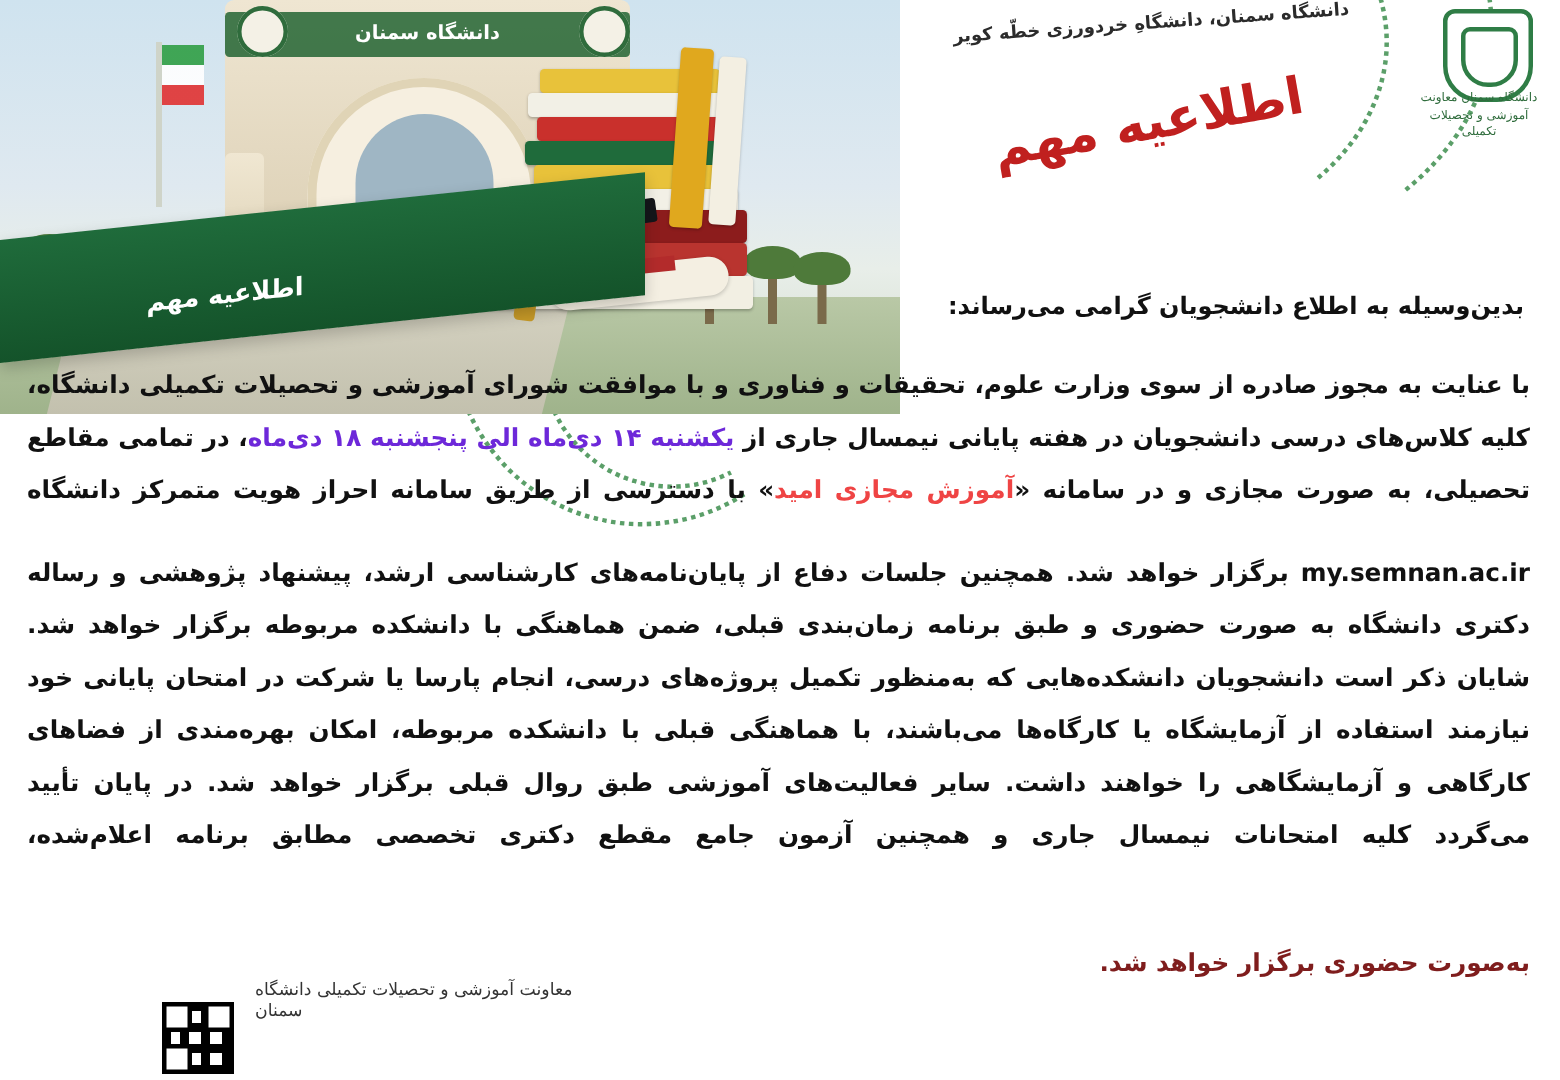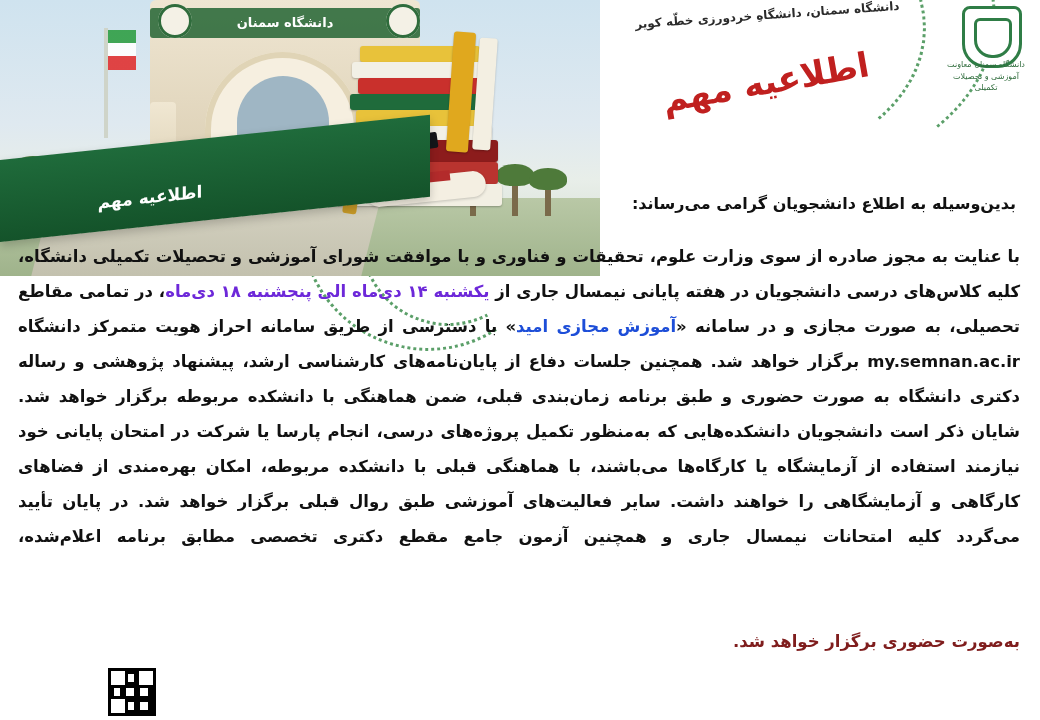--- a/index.html
+++ b/index.html
@@ -173,22 +173,22 @@
   }
   .bodytext{
     position:absolute;right:20px;left:18px;top:240px;
     text-align:justify;text-align-last:justify;
     direction:rtl;
     font-size:16.5px;line-height:2.12;
     color:#111;font-weight:bold;
   }
   .bodytext p{margin:0 0 2px 0;}
   .hl-red{color:#6d28d9;}
-  .hl-orange{color:#1d4ed8;}
-  .ltr{direction:ltr;unicode-bidi:embed;display:inline-block;}
+  .hl-orange{color:#ef4444;}
+  .ltr{direction:ltr;unicode-bidi:embed;display:inline-block;margin-top:20px;}
 
   .last-line{
     position:absolute;right:20px;top:632px;width:520px;text-align:right;
     font-size:16.5px;font-weight:bold;color:#7f1d1d;
   }
 
   
   .signature{
     position:absolute;left:170px;top:652px;width:220px;
     text-align:left;direction:rtl;font-size:11.5px;color:#333;
@@ -277,19 +277,20 @@
   <div class="headline-red">اطلاعیه مهم</div>
 
   <div class="lead">بدین‌وسیله به اطلاع دانشجویان گرامی می‌رساند:</div>
 
   <div class="bodytext">
     <p id="para0"><span>با عنایت به مجوز صادره از سوی وزارت علوم، تحقیقات و فناوری و با موافقت شورای آموزشی و تحصیلات تکمیلی دانشگاه، کلیه کلاس‌های درسی دانشجویان در هفته پایانی نیمسال جاری از </span><span class="hl-red">یکشنبه ۱۴ دی‌ماه الی پنجشنبه ۱۸ دی‌ماه</span><span>، در تمامی مقاطع تحصیلی، به صورت مجازی و در سامانه «</span><span class="hl-orange">آموزش مجازی امید</span><span>» با دسترسی از طریق سامانه احراز هویت متمرکز دانشگاه </span><span class="ltr">my.semnan.ac.ir</span><span> برگزار خواهد شد. همچنین جلسات دفاع از پایان‌نامه‌های کارشناسی ارشد، پیشنهاد پژوهشی و رساله دکتری دانشگاه به صورت حضوری و طبق برنامه زمان‌بندی قبلی، ضمن هماهنگی با دانشکده مربوطه برگزار خواهد شد. شایان ذکر است دانشجویان دانشکده‌هایی که به‌منظور تکمیل پروژه‌های درسی، انجام پارسا یا شرکت در امتحان پایانی خود نیازمند استفاده از آزمایشگاه یا کارگاه‌ها می‌باشند، با هماهنگی قبلی با دانشکده مربوطه، امکان بهره‌مندی از فضاهای کارگاهی و آزمایشگاهی را خواهند داشت. سایر فعالیت‌های آموزشی طبق روال قبلی برگزار خواهد شد. در پایان تأیید می‌گردد کلیه امتحانات نیمسال جاری و همچنین آزمون جامع مقطع دکتری تخصصی مطابق برنامه اعلام‌شده،</span></p>
   </div>
 
   <div class="last-line">به‌صورت حضوری برگزار خواهد شد.</div>
 
+  <div class="signature">معاونت آموزشی و تحصیلات تکمیلی دانشگاه سمنان</div>
   <div class="qr">
     <div class="qr-f qr-f1"></div>
     <div class="qr-f qr-f2"></div>
     <div class="qr-f qr-f3"></div>
   </div>
 
 </div>
 
 </body></html>

